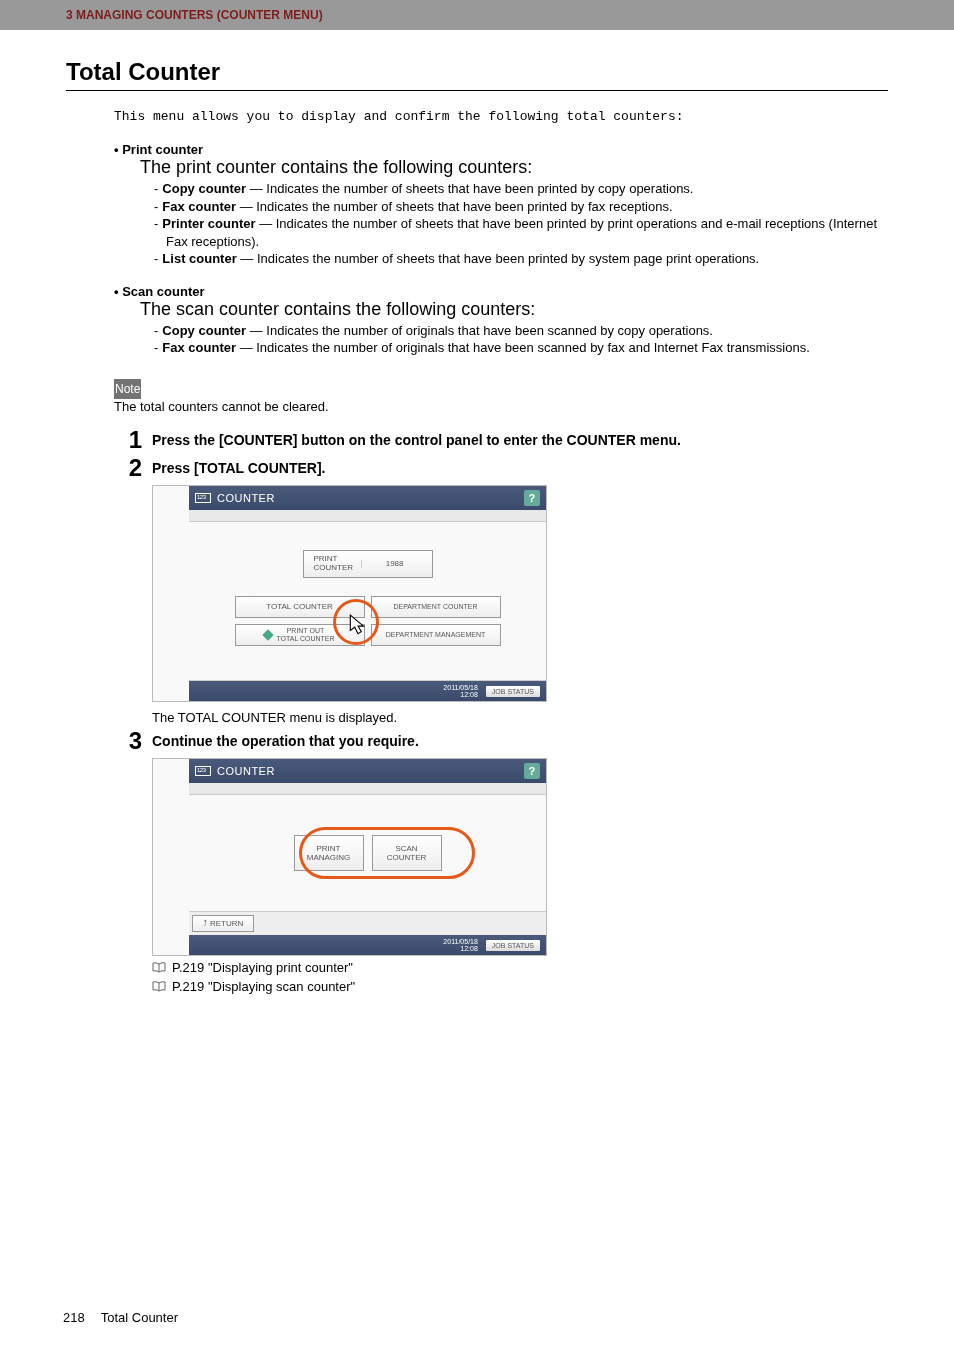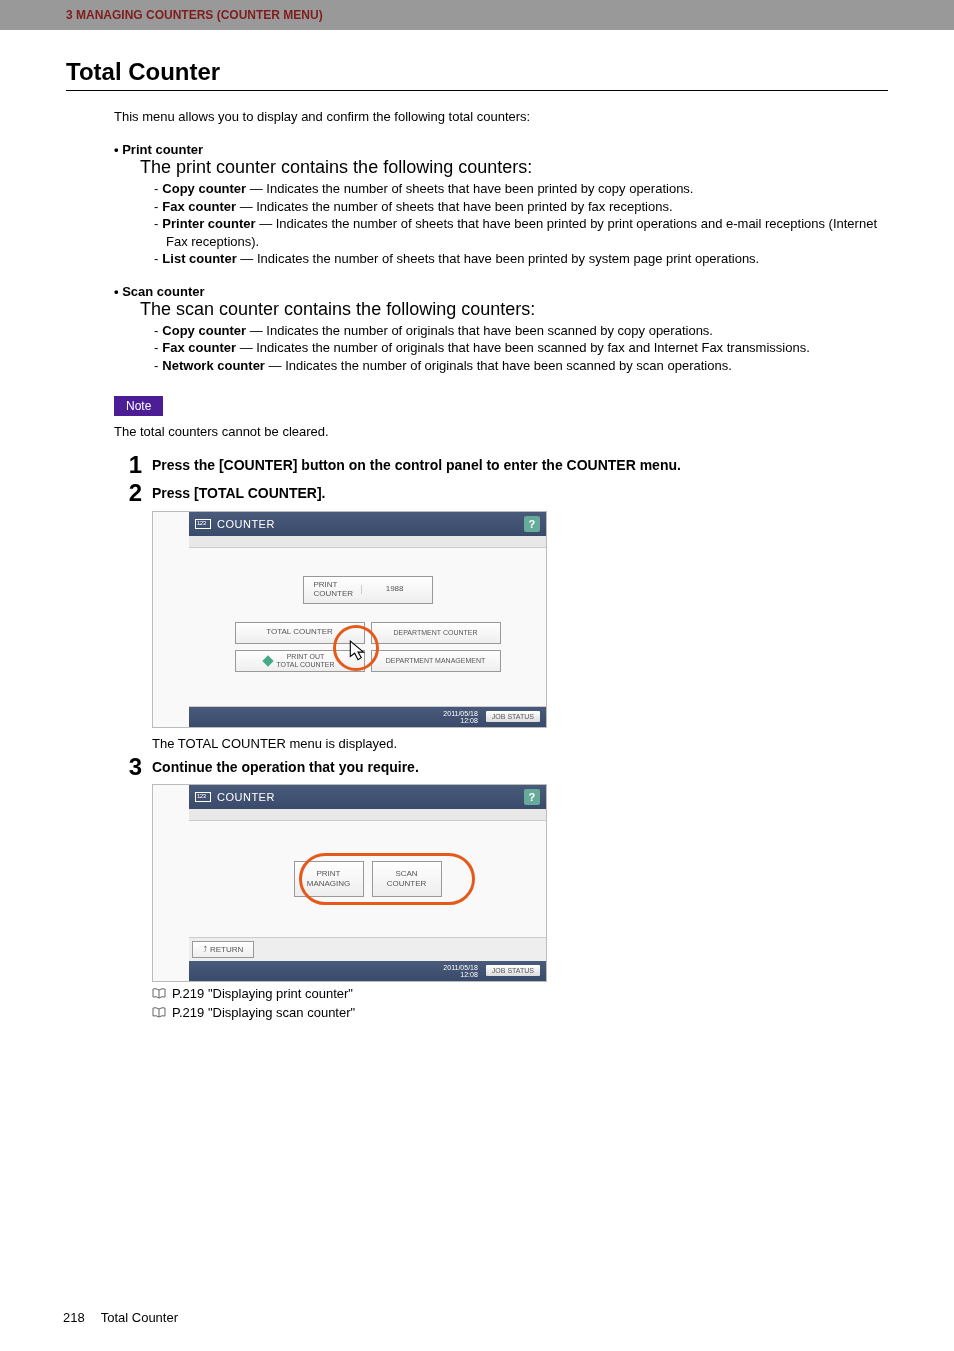--- a/index.html
+++ b/index.html
@@ -4,32 +4,32 @@
   <style>
     * { margin: 0; padding: 0; box-sizing: border-box; }
     body { font-family: Arial, Helvetica, sans-serif; background: #fff; width: 954px; }
     
     .header-bar { background: #999; color: #7f1d1d; font-weight: bold; font-size: 12px; padding: 8px 0 8px 66px; }
     
     .content { padding: 0 66px; }
     
     .main-title { font-size: 24px; font-weight: bold; margin-top: 28px; border-bottom: 1px solid #000; padding-bottom: 4px; }
     
-    .intro { font-size: 13px; margin: 18px 0 18px 48px; }
+    .intro { font-size: 13px; margin: 18px 0 18px 48px; font-family: Liberation Mono, monospace; }
     
     .bullet-section { margin-left: 60px; margin-bottom: 16px; }
     .bullet-head { font-size: 13px; font-weight: bold; }
     .bullet-head::before { content: "• "; font-weight: bold; margin-left: -12px; }
     .bullet-desc { font-size: 18px; margin-left: 14px; }
     .sub-list { margin-left: 28px; margin-top: 2px; }
     .sub-item { font-size: 13px; text-indent: -12px; padding-left: 12px; line-height: 1.35; }
     .sub-item .dash { margin-right: 4px; }
     .sub-item b { font-weight: bold; }
     
-    .note-box { display: inline-block; background: #4c1d95; color: #fff; font-size: 12px; padding: 3px 12px; margin-left: 48px; margin-top: 6px; margin-bottom: 8px; font-weight: normal; }
+    .note-box { display: inline-block; background: #737373; color: #fff; font-size: 12px; padding: 3px 1px; margin-left: 48px; margin-top: 6px; font-weight: normal; }
     .note-text { font-size: 13px; margin-left: 48px; margin-bottom: 14px; }
     
     .step-row { display: flex; align-items: flex-start; margin-left: 48px; margin-top: 4px; }
     .step-num { font-size: 24px; font-weight: bold; width: 38px; flex-shrink: 0; text-align: right; padding-right: 10px; line-height: 1; }
     .step-body { flex: 1; }
     .step-title { font-size: 14px; font-weight: bold; line-height: 1.3; padding-top: 3px; }
     
     .screenshot { width: 395px; margin-top: 8px; border: 1px solid #bbb; background: #f9f9f9; position: relative; padding-left: 36px; }
     .ss-header { background: linear-gradient(#4a5a7a, #3a4a6a); color: #fff; font-size: 11px; padding: 4px 6px; display: flex; align-items: center; justify-content: space-between; letter-spacing: 0.5px; }
     .ss-header-left { display: flex; align-items: center; gap: 6px; }
@@ -90,21 +90,20 @@
     </div>
   </div>
   
   
   <div class="bullet-section">
     <div class="bullet-head">Scan counter</div>
     <div class="bullet-desc">The scan counter contains the following counters:</div>
     <div class="sub-list">
       <div class="sub-item"><span class="dash">-</span><b>Copy counter</b><span> — Indicates the number of originals that have been scanned by copy operations.</span></div>
       <div class="sub-item"><span class="dash">-</span><b>Fax counter</b><span> — Indicates the number of originals that have been scanned by fax and Internet Fax transmissions.</span></div>
-      <div class="sub-item"><span class="dash">-</span><b>Network counter</b><span> — Indicates the number of originals that have been scanned by scan operations.</span></div>
     </div>
   </div>
   
   <div class="note-box">Note</div>
   <div class="note-text">The total counters cannot be cleared.</div>
   
   
   <div class="step-row">
     <div class="step-num">1</div>
     <div class="step-body">

